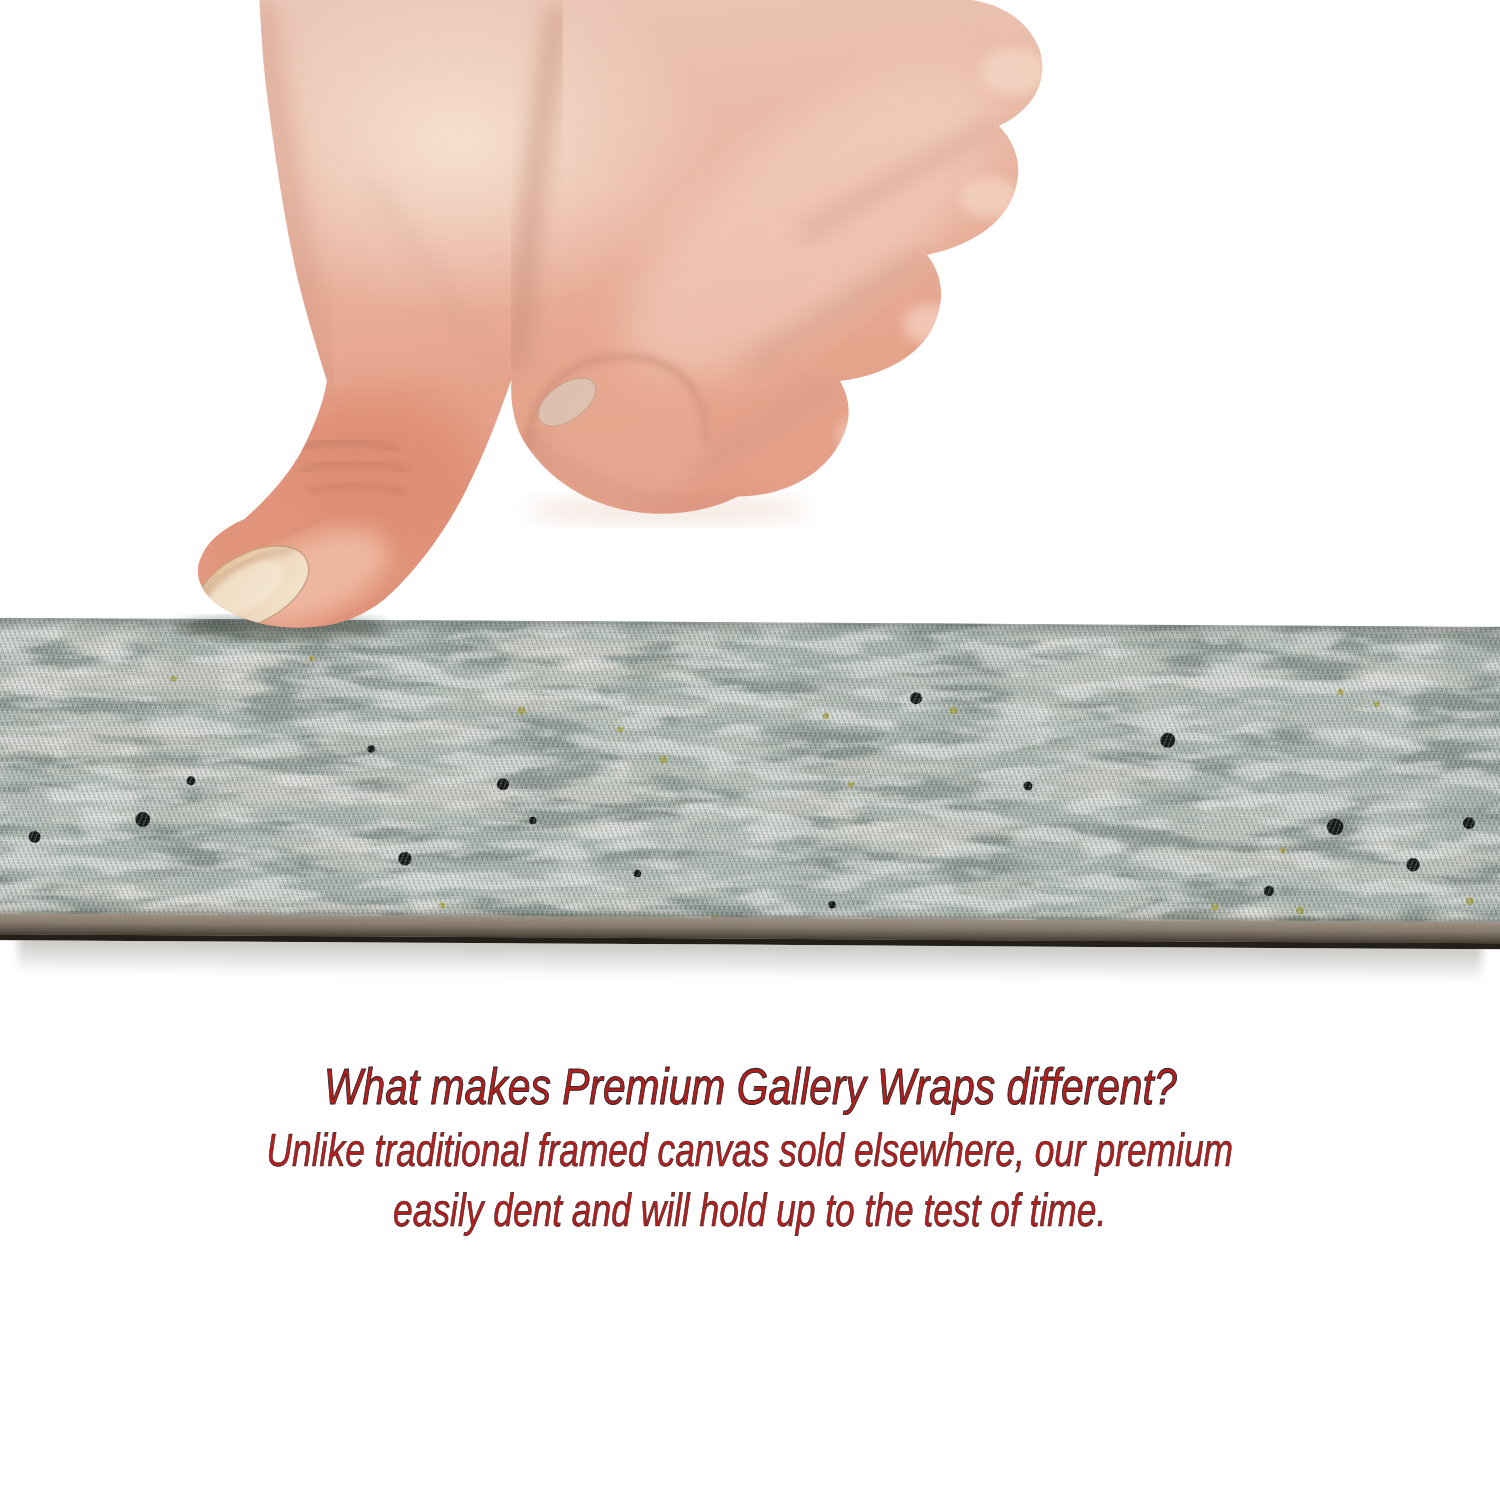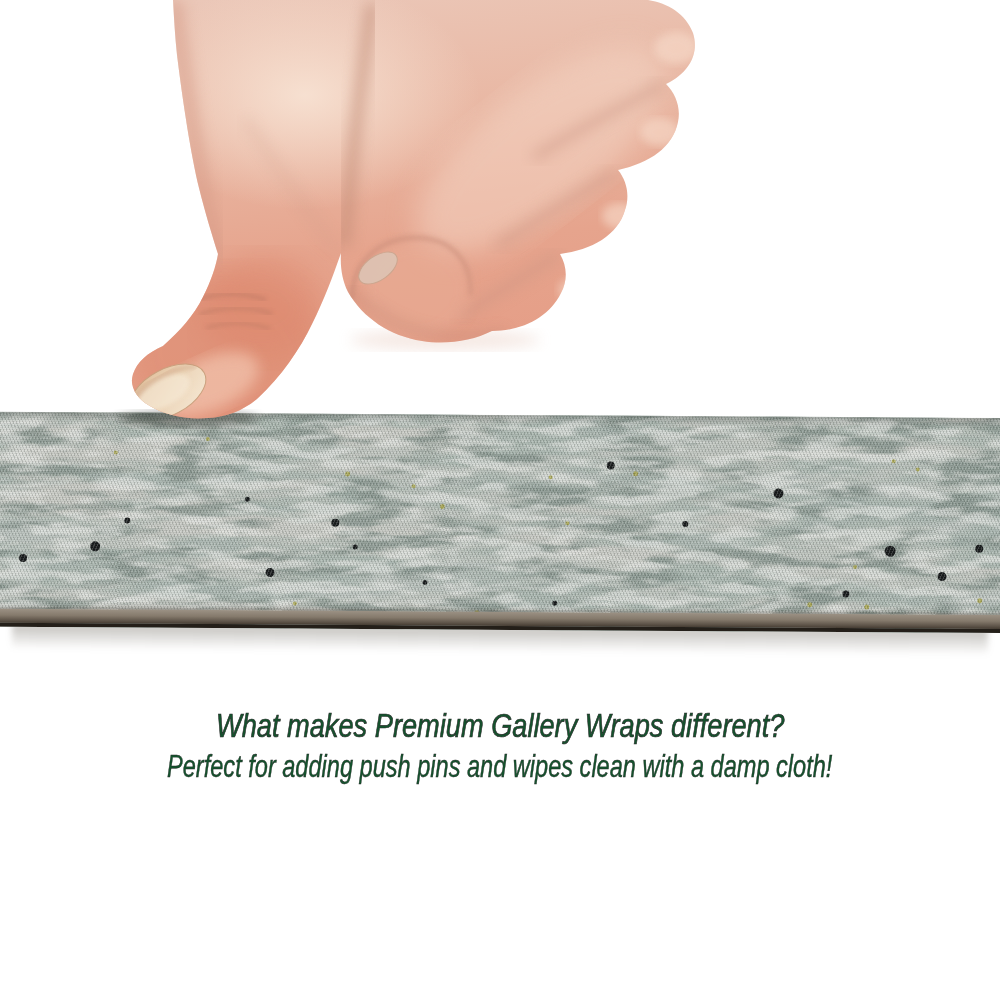--- a/index.html
+++ b/index.html
@@ -21,21 +21,21 @@
       background:linear-gradient(to bottom, rgba(40,48,44,.28), rgba(40,48,44,0));}
   .fold{position:absolute;left:0;right:0;bottom:4px;height:14px;
       background:linear-gradient(to bottom,#9b9184 0%,#857a6c 45%,#5f554a 80%,#463d33 100%);
       box-shadow:0 -2px 3px rgba(60,55,45,.35);}
   .fold-line{position:absolute;left:0;right:0;bottom:0;height:4px;background:#241f19;}
   .strip-shadow{position:absolute;left:12px;top:626px;width:976px;height:26px;z-index:0;
       transform:rotate(0.35deg);filter:blur(3px);
       background:linear-gradient(to bottom, rgba(92,87,76,.38), rgba(92,87,76,0));}
   
   .caption{position:absolute;left:0;top:703px;width:1000px;text-align:center;
-           font-style:italic;color:#14532d;z-index:4;}
+           font-style:italic;color:#b91c1c;z-index:4;}
   .cl{white-space:nowrap;}
   .cond{display:inline-block;transform:scaleX(.76);transform-origin:50% 50%;white-space:nowrap;}
   .heading{font-size:34px;line-height:44px;-webkit-text-stroke:.7px #2b2b2b;}
   .heading .cond{transform:scaleX(.80);}
   .bodyline{font-size:31px;line-height:40px;-webkit-text-stroke:.45px #2b2b2b;}
 </style>
 </head>
 <body>
 
 <div class="stage">
@@ -206,17 +206,20 @@
         </g>
       </g>
     </svg>
   </div>
 
   <div class="caption">
     <div class="cl heading">
       <span class="cond">What makes Premium Gallery Wraps different?</span>
     </div>
     <div class="cl bodyline">
-      <span class="cond">Perfect for adding push pins and wipes clean with a damp cloth!</span>
+      <span class="cond">Unlike traditional framed canvas sold elsewhere, our premium</span>
+    </div>
+    <div class="cl bodyline">
+      <span class="cond">easily dent and will hold up to the test of time.</span>
     </div>
   </div>
 
 </div>
 
 </body></html>

